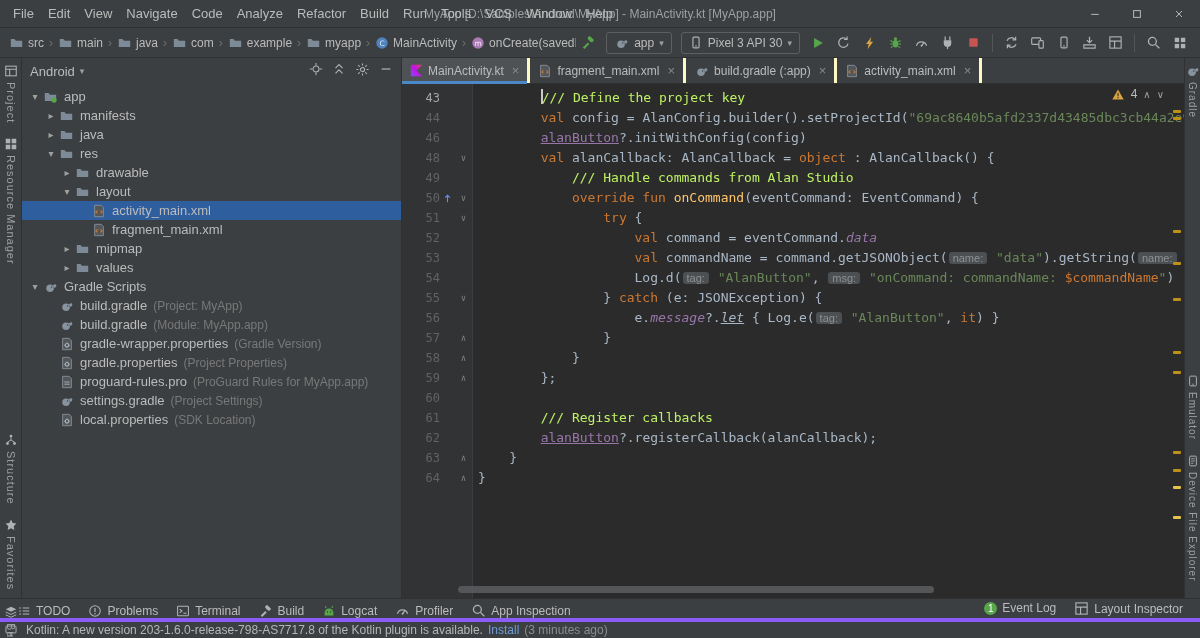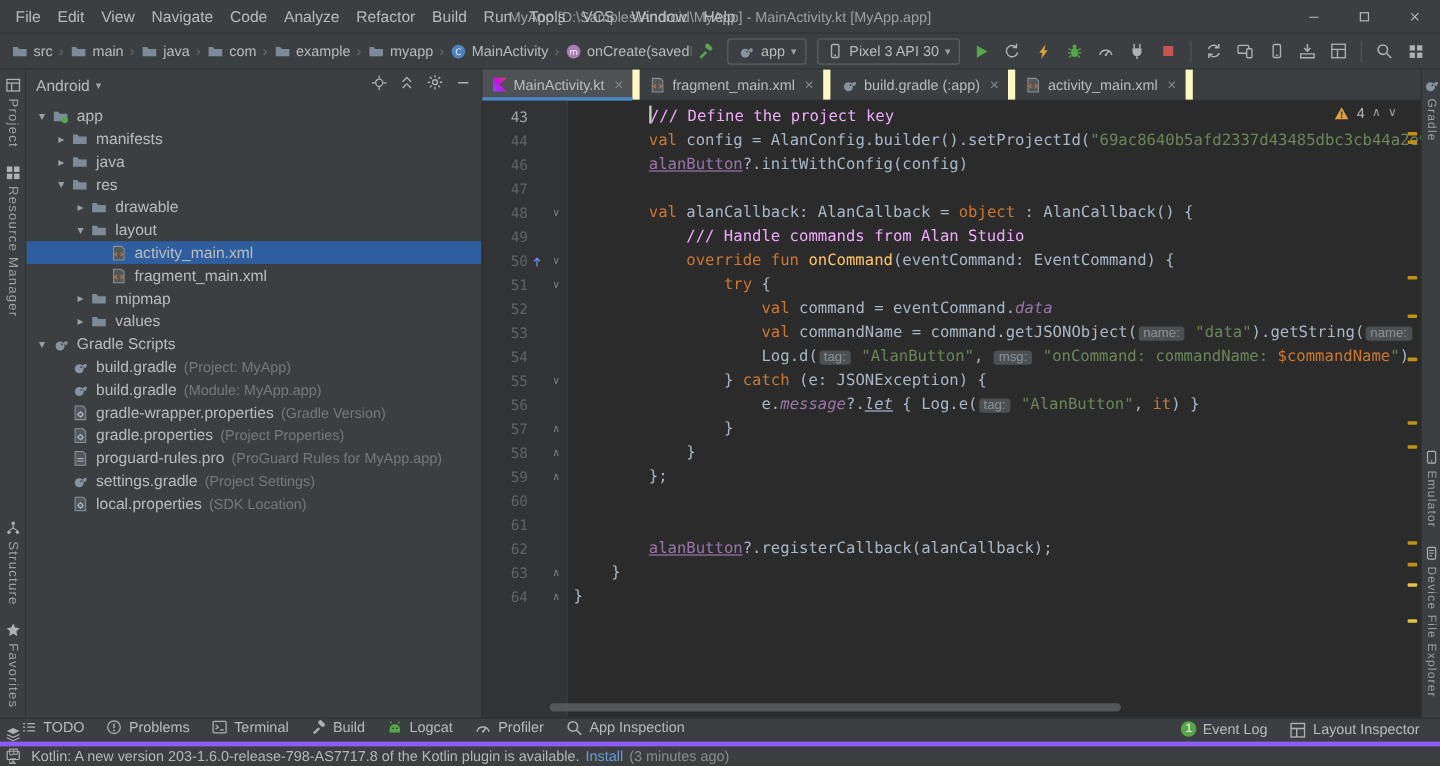--- a/index.html
+++ b/index.html
@@ -54,59 +54,59 @@
     color:#bbbbbb; white-space:nowrap; }
   .tree-row.selected { background:#2F5E9E; }
   .tree-chev { width:14px; flex:none; text-align:center; color:#9da0a3; font-size:10px; }
   .tree-row .icon { width:17px; margin-right:5px; flex:none; justify-content:center; }
   .tree-secondary { color:#787878; margin-left:6px; font-size:12px; }
 
   
   .editor-col { flex:1; display:flex; flex-direction:column; min-width:0; }
   .tab-bar { height:26px; background:#3c3f41; display:flex; border-bottom:1px solid #2f3133; flex:none; }
   .tab { height:25px; display:flex; align-items:center; gap:5px; padding:0 8px;
-    font-size:12px; color:#bbbbbb; border-right:6px solid #fef9c3; position:relative; }
+    font-size:12px; color:#bbbbbb; border-right:3px solid #fef9c3; position:relative; }
   .tab.active { background:#4e5254; }
   .tab.active::after { content:""; position:absolute; left:0; right:0; bottom:-1px; height:3px; background:#4A88C8; }
   .tab-close { color:#868a8d; font-size:13px; margin-left:3px; }
 
   .editor-body { flex:1; position:relative; background:#2b2b2b; overflow:hidden;
     font-family:"DejaVu Sans Mono", monospace; font-size:13px; }
   .gutter-bg { position:absolute; left:0; top:0; bottom:0; width:71px;
     background:#313335; border-right:1px solid #3c3f41; }
   .code-lines { position:absolute; left:0; top:4px; right:0; }
   .code-line { display:flex; height:20px; line-height:20px; white-space:pre; }
   .g-num { width:38px; flex:none; text-align:right; color:#606366; font-size:12px; }
   .g-num.cur { color:#a4a5a7; }
   .g-ovr { width:14px; flex:none; display:flex; align-items:center; justify-content:center; }
   .g-fold { width:19px; flex:none; text-align:center; color:#7e8082; font-size:9px; }
   .l-code { padding-left:5px; }
   .tk-p { color:#a9b7c6; } .tk-k { color:#cc7832; } .tk-s { color:#6a8759; }
-  .tk-c { color:#f0abfc; } .tk-f { color:#ffc66b; } .tk-v { color:#cc7832;margin-top:16px; }
+  .tk-c { color:#bef264; } .tk-f { color:#ffc66b; } .tk-v { color:#cc7832;margin-top:16px; }
   .tk-fd { color:#9876aa; text-decoration:underline; }
   .tk-it { color:#9876aa; font-style:italic; }
   .tk-lt { color:#a9b7c6; font-style:italic; text-decoration:underline; }
   .tk-h { background:#4c5052; color:#8e9193; border-radius:3px; padding:0 4px;
     font-size:11px; font-family:"Liberation Sans", sans-serif; margin:0 1px; }
   .caret-bar { display:inline-block; width:2px; height:15px; background:#c8c8c8;
     vertical-align:-2px; margin-right:-1px; }
 
   .inspections { position:absolute; top:3px; right:20px; display:flex; align-items:center;
     gap:6px; font-size:12px; color:#bbbbbb; font-family:"Liberation Sans", sans-serif; }
   .insp-chev { color:#9da0a3; font-size:10px; }
   .error-stripe { position:absolute; top:0; right:0; width:14px; bottom:0; }
   .es-mark { position:absolute; right:3px; width:8px; height:3px; background:#BE9117; border-radius:1px; }
   .es-mark.bright { background:#E3C34B; }
   .hscroll { position:absolute; left:56px; bottom:5px; width:476px; height:7px;
     background:#5a5d5f; border-radius:4px; opacity:.85; }
 
   
   .bottom-bar { height:20px; background:#3c3f41; border-top:1px solid #2f3133;
     display:flex; align-items:center; padding:0 8px; font-size:12px; color:#bbbbbb; }
-  .bb-item { display:flex; align-items:flex-start; gap:5px; padding:0 9px; height:100%; white-space:nowrap; }
+  .bb-item { display:flex; align-items:flex-end; gap:5px; padding:0 9px; height:100%; white-space:nowrap; }
   .bb-right { margin-left:auto; display:flex; }
   .badge { background:#57A64A; color:#fff; border-radius:8px; min-width:13px; height:13px;
     font-size:10px; display:flex; align-items:center; justify-content:center; padding:0 3px; }
 
   .status-bar { height:20px; background:#3c3f41; border-top:4px solid #8b5cf6;
     display:flex; align-items:center; padding:0 12px 0 4px; font-size:12px; color:#b6b6b6; gap:8px; }
   .sb-msg { display:flex; align-items:center; gap:5px; white-space:nowrap; overflow:hidden; }
   .sb-link { color:#6E9BD5; }
   .sb-dim { color:#8c8c8c; }
   .sb-right { margin-left:auto; display:flex; align-items:center; gap:16px; flex:none; }
@@ -708,37 +708,36 @@
           <span class="tab-label">activity_main.xml</span>
           <span class="tab-close">×</span>
         </div>
       </div>
     <div class="editor-body">
       <div class="gutter-bg"></div>
       <div id="code-lines" class="code-lines">
           <div class="code-line"><span class="g-num cur">43</span><span class="g-ovr"></span><span class="g-fold"></span><span class="l-code"><span class="tk-p">        </span><span class="caret-bar"></span><span class="tk-c">/// Define the project key</span></span></div>
           <div class="code-line"><span class="g-num">44</span><span class="g-ovr"></span><span class="g-fold"></span><span class="l-code"><span class="tk-p">        </span><span class="tk-k">val</span><span class="tk-p"> config = AlanConfig.builder().setProjectId(</span><span class="tk-s">"69ac8640b5afd2337d43485dbc3cb44a2e956ec</span></span></div>
           <div class="code-line"><span class="g-num">46</span><span class="g-ovr"></span><span class="g-fold"></span><span class="l-code"><span class="tk-p">        </span><span class="tk-fd">alanButton</span><span class="tk-p">?.initWithConfig(config)</span></span></div>
-          <div class="code-line"><span class="g-num">47</span><span class="g-ovr"></span><span class="g-fold"></span><span class="l-code"></span></div>
           <div class="code-line"><span class="g-num">48</span><span class="g-ovr"></span><span class="g-fold">∨</span><span class="l-code"><span class="tk-p">        </span><span class="tk-k">val</span><span class="tk-p"> alanCallback: AlanCallback = </span><span class="tk-k">object</span><span class="tk-p"> : AlanCallback() {</span></span></div>
           <div class="code-line"><span class="g-num">49</span><span class="g-ovr"></span><span class="g-fold"></span><span class="l-code"><span class="tk-p">            </span><span class="tk-c">/// Handle commands from Alan Studio</span></span></div>
           <div class="code-line"><span class="g-num">50</span><span class="g-ovr"><svg width="11" height="12" viewBox="0 0 16 16">
                 <path d="M8 14V4M4.5 7.5L8 4l3.5 3.5" stroke="#6A8AF9" stroke-width="1.6" fill="none"></path>
               </svg></span><span class="g-fold">∨</span><span class="l-code"><span class="tk-p">            </span><span class="tk-k">override fun </span><span class="tk-f">onCommand</span><span class="tk-p">(eventCommand: EventCommand) {</span></span></div>
           <div class="code-line"><span class="g-num">51</span><span class="g-ovr"></span><span class="g-fold">∨</span><span class="l-code"><span class="tk-p">                </span><span class="tk-k">try</span><span class="tk-p"> {</span></span></div>
           <div class="code-line"><span class="g-num">52</span><span class="g-ovr"></span><span class="g-fold"></span><span class="l-code"><span class="tk-p">                    </span><span class="tk-k">val</span><span class="tk-p"> command = eventCommand.</span><span class="tk-it">data</span></span></div>
           <div class="code-line"><span class="g-num">53</span><span class="g-ovr"></span><span class="g-fold"></span><span class="l-code"><span class="tk-p">                    </span><span class="tk-k">val</span><span class="tk-p"> commandName = command.getJSONObject(</span><span class="tk-h">name:</span><span class="tk-p"> </span><span class="tk-s">"data"</span><span class="tk-p">).getString(</span><span class="tk-h">name:</span><span class="tk-p"> </span></span></div>
           <div class="code-line"><span class="g-num">54</span><span class="g-ovr"></span><span class="g-fold"></span><span class="l-code"><span class="tk-p">                    </span><span class="tk-p">Log.d(</span><span class="tk-h">tag:</span><span class="tk-p"> </span><span class="tk-s">"AlanButton"</span><span class="tk-p">, </span><span class="tk-h">msg:</span><span class="tk-p"> </span><span class="tk-s">"onCommand: commandName: </span><span class="tk-v">$commandName</span><span class="tk-s">"</span><span class="tk-p">)</span></span></div>
           <div class="code-line"><span class="g-num">55</span><span class="g-ovr"></span><span class="g-fold">∨</span><span class="l-code"><span class="tk-p">                </span><span class="tk-p">} </span><span class="tk-k">catch</span><span class="tk-p"> (e: JSONException) {</span></span></div>
           <div class="code-line"><span class="g-num">56</span><span class="g-ovr"></span><span class="g-fold"></span><span class="l-code"><span class="tk-p">                    </span><span class="tk-p">e.</span><span class="tk-it">message</span><span class="tk-p">?.</span><span class="tk-lt">let</span><span class="tk-p"> { Log.e(</span><span class="tk-h">tag:</span><span class="tk-p"> </span><span class="tk-s">"AlanButton"</span><span class="tk-p">, </span><span class="tk-k">it</span><span class="tk-p">) }</span></span></div>
           <div class="code-line"><span class="g-num">57</span><span class="g-ovr"></span><span class="g-fold">∧</span><span class="l-code"><span class="tk-p">                </span><span class="tk-p">}</span></span></div>
           <div class="code-line"><span class="g-num">58</span><span class="g-ovr"></span><span class="g-fold">∧</span><span class="l-code"><span class="tk-p">            </span><span class="tk-p">}</span></span></div>
           <div class="code-line"><span class="g-num">59</span><span class="g-ovr"></span><span class="g-fold">∧</span><span class="l-code"><span class="tk-p">        </span><span class="tk-p">};</span></span></div>
           <div class="code-line"><span class="g-num">60</span><span class="g-ovr"></span><span class="g-fold"></span><span class="l-code"></span></div>
-          <div class="code-line"><span class="g-num">61</span><span class="g-ovr"></span><span class="g-fold"></span></div>
+          <div class="code-line"><span class="g-num">61</span><span class="g-ovr"></span><span class="g-fold"></span><span class="l-code"><span class="tk-p">        </span><span class="tk-c">/// Register callbacks</span></span></div>
           <div class="code-line"><span class="g-num">62</span><span class="g-ovr"></span><span class="g-fold"></span><span class="l-code"><span class="tk-p">        </span><span class="tk-fd">alanButton</span><span class="tk-p">?.registerCallback(alanCallback);</span></span></div>
           <div class="code-line"><span class="g-num">63</span><span class="g-ovr"></span><span class="g-fold">∧</span><span class="l-code"><span class="tk-p">    </span><span class="tk-p">}</span></span></div>
           <div class="code-line"><span class="g-num">64</span><span class="g-ovr"></span><span class="g-fold">∧</span><span class="l-code"><span class="tk-p">}</span></span></div>
         </div>
       <div class="inspections">
         <span class="icon">
             <svg width="14" height="13" viewBox="0 0 16 16">
               <path d="M8 1.8L15 14H1z" fill="#D9A343"></path>
               <rect x="7.25" y="6" width="1.5" height="4.2" fill="#433a1d"></rect>
               <rect x="7.25" y="11.2" width="1.5" height="1.5" fill="#433a1d"></rect>

